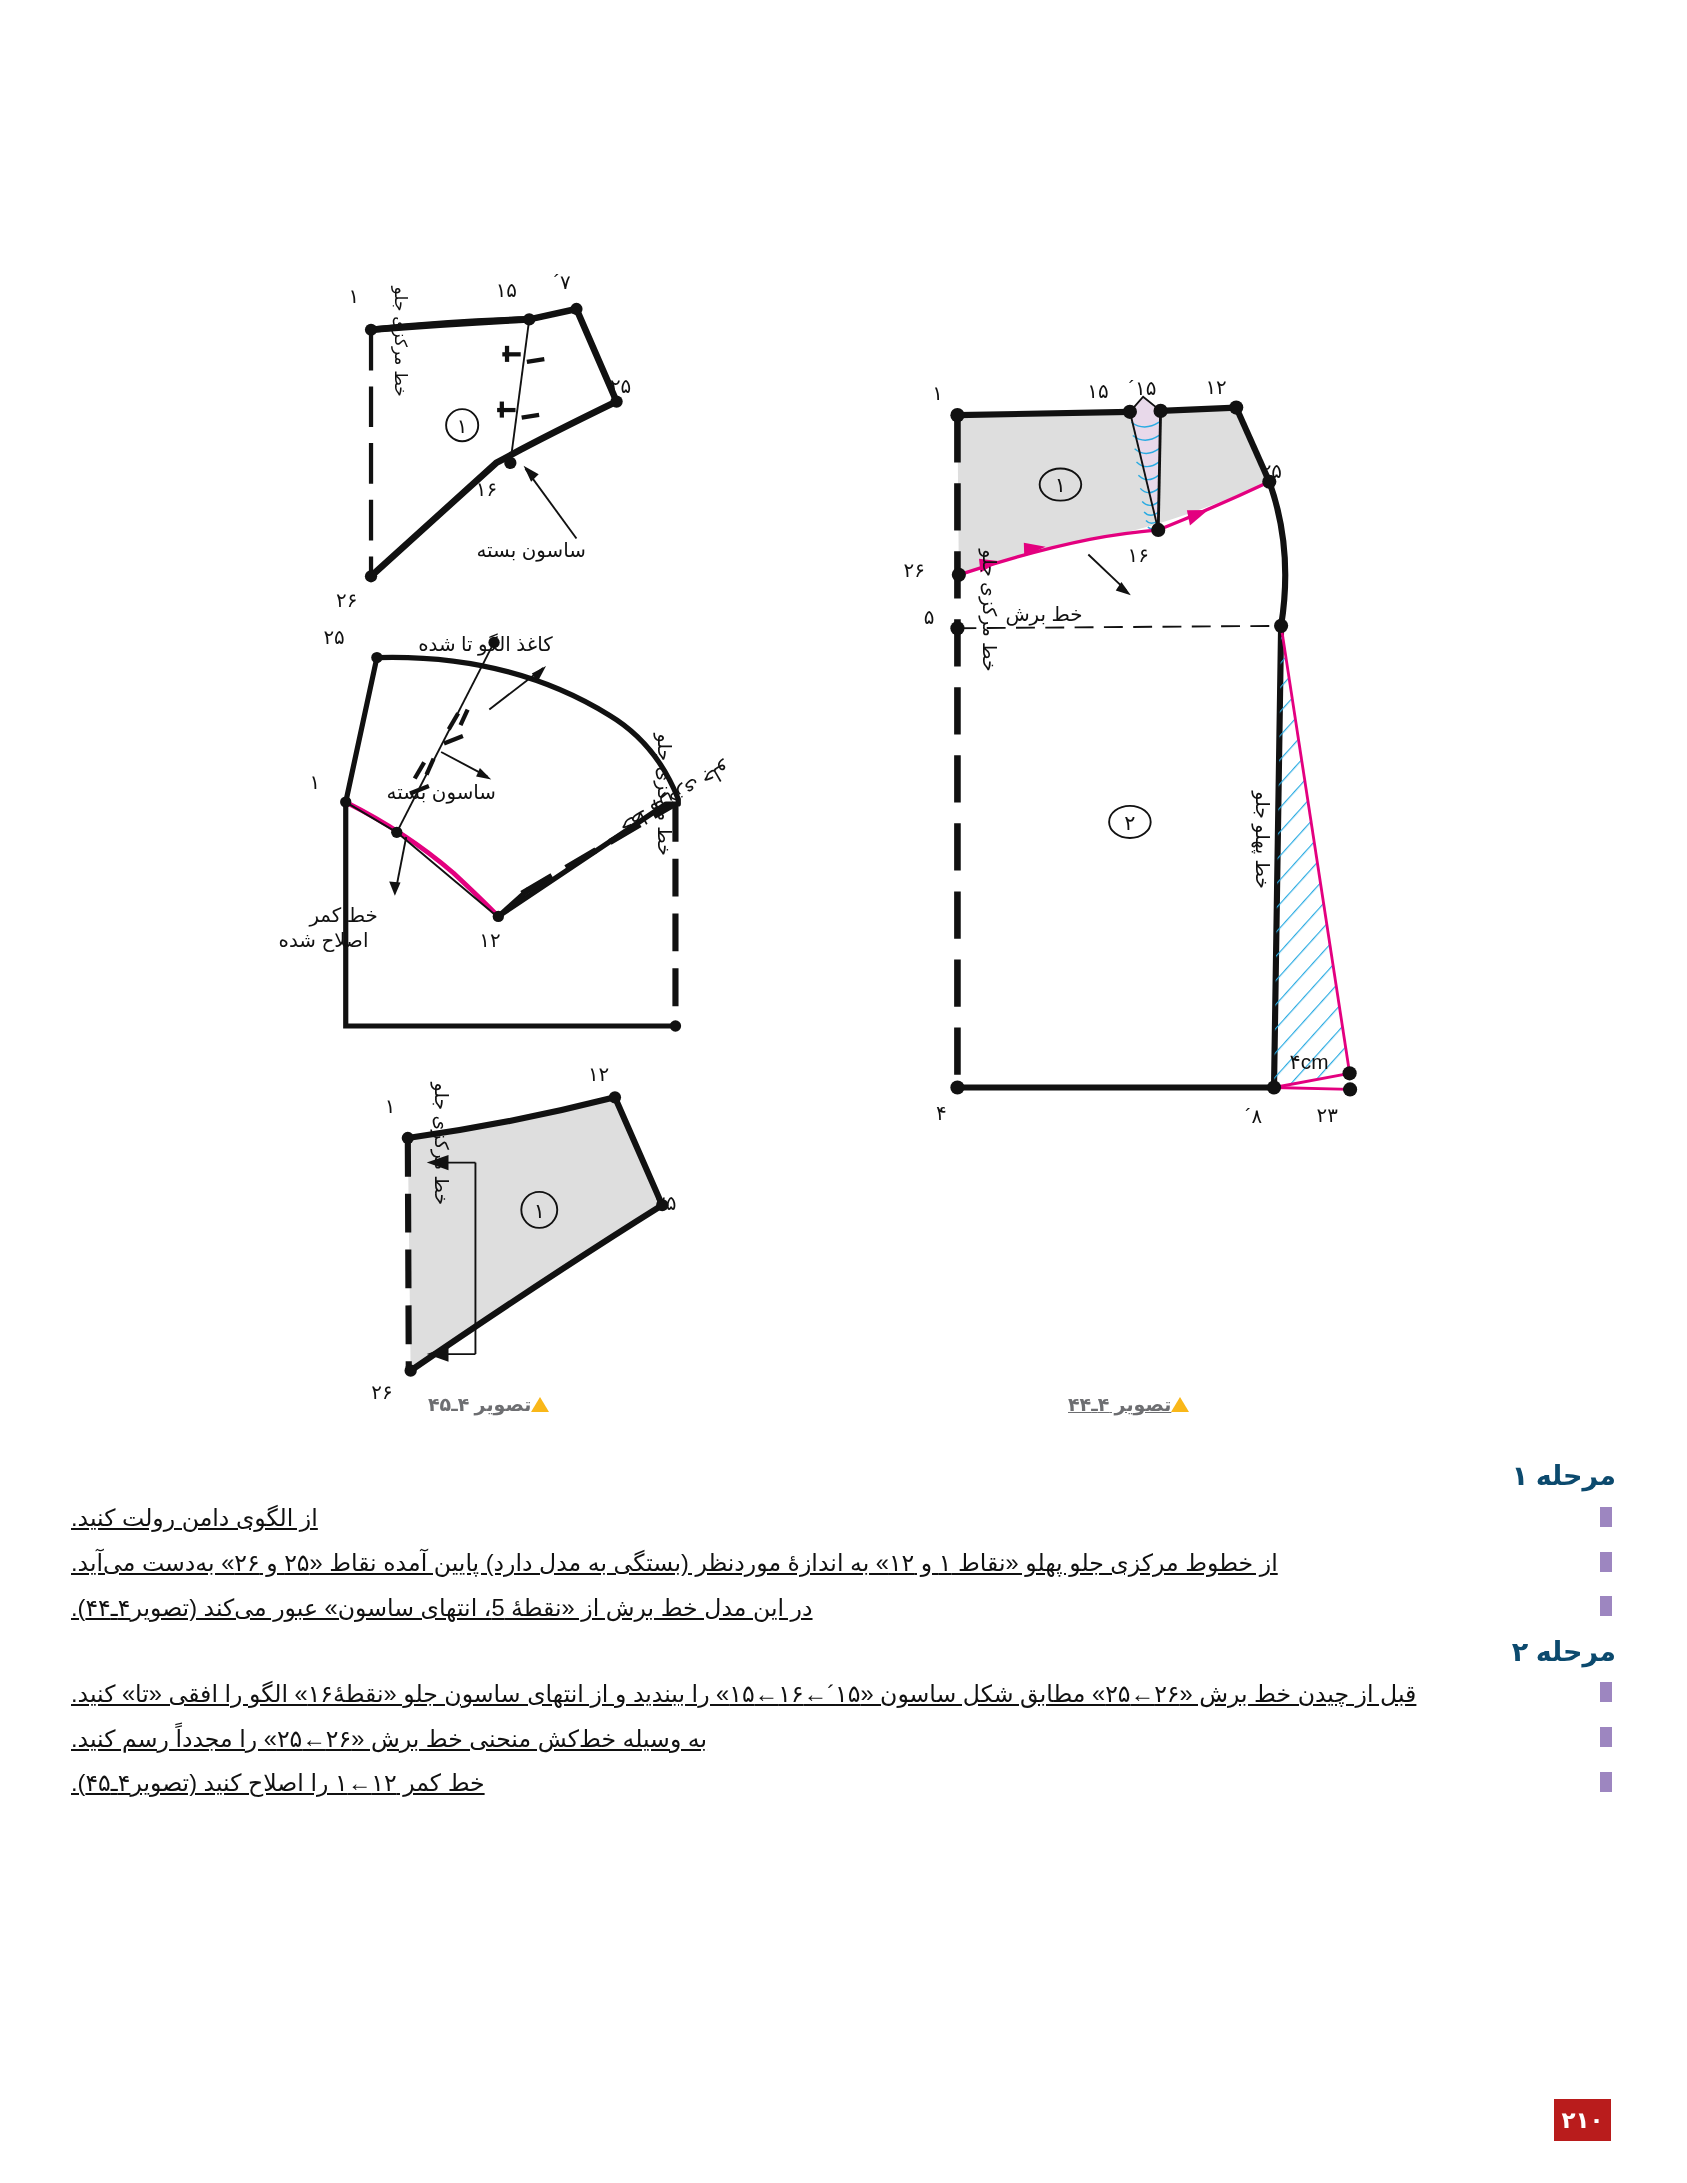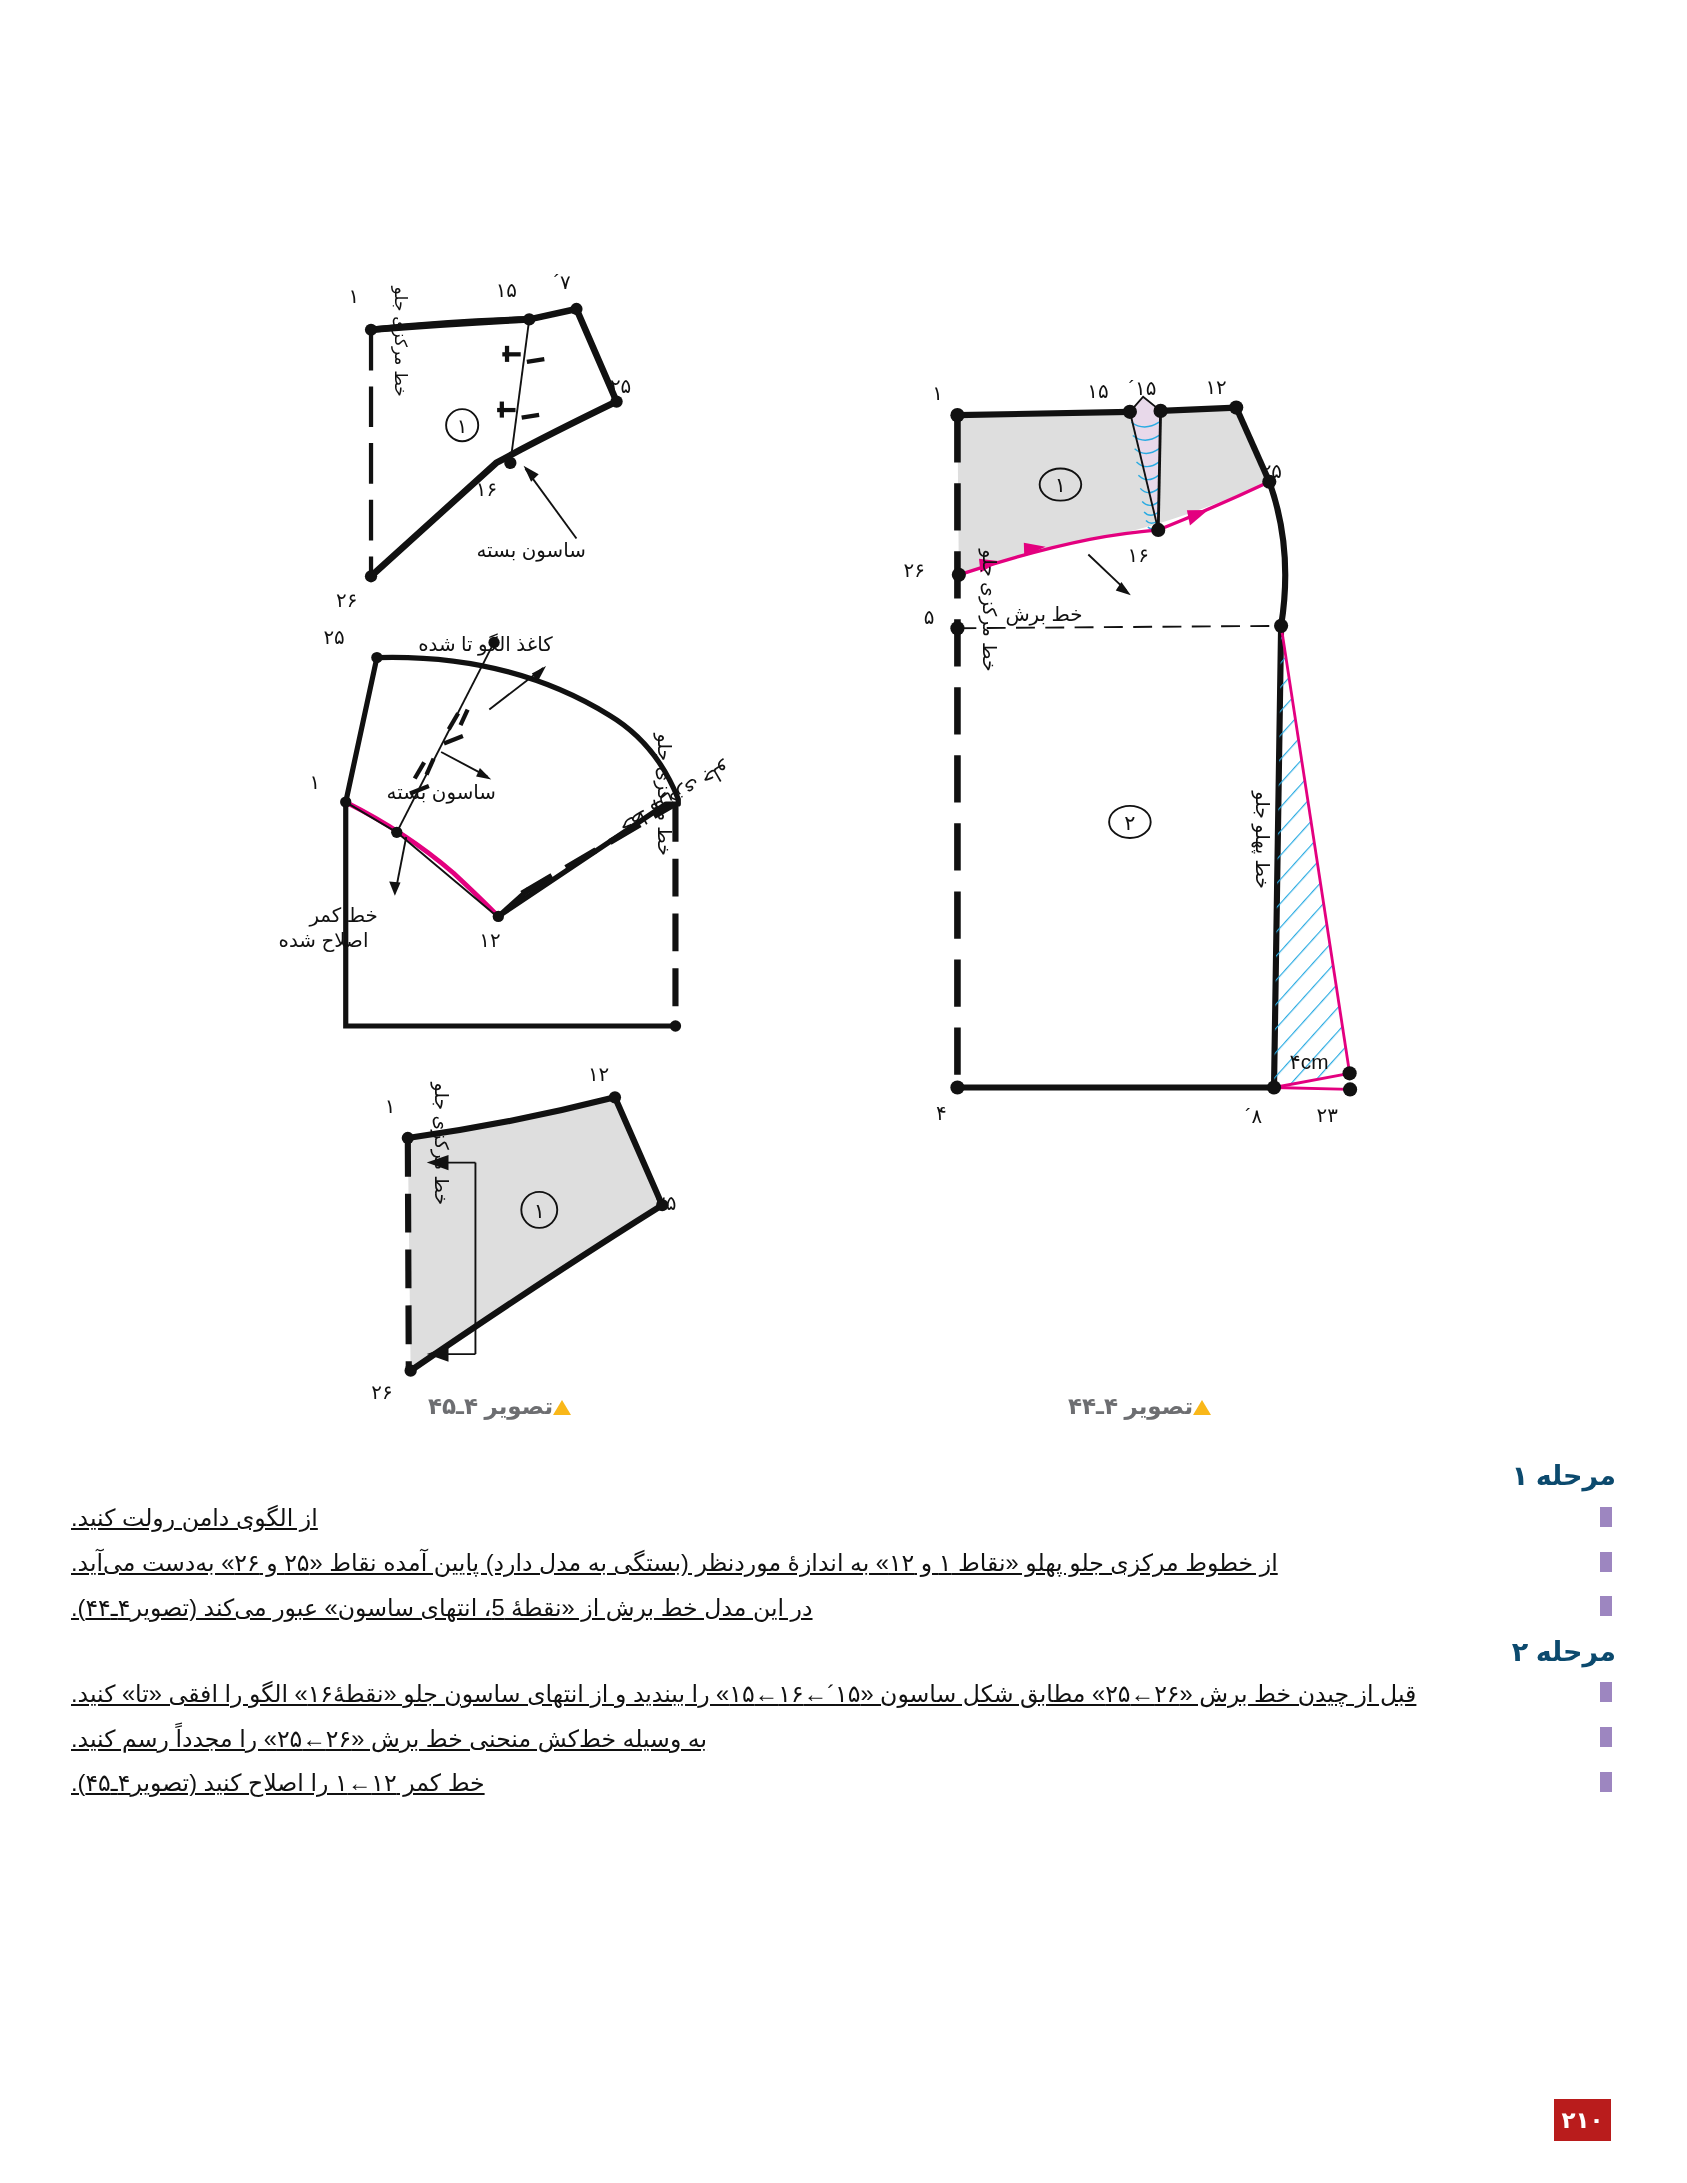--- a/index.html
+++ b/index.html
@@ -10,21 +10,21 @@
     color:#1a1a1a;
   }
   .page{position:absolute;inset:0;background:#fff;}
 
   
   .figures{position:absolute;left:0;top:0;width:1687px;height:1427px;}
   svg{display:block;overflow:visible;}
 
   .fig-caption{
     position:absolute;
-    font-size:23px;font-weight:bold;color:#6d6e71;
+    font-size:19px;font-weight:bold;color:#6d6e71;
     white-space:nowrap;direction:rtl;letter-spacing:0.5px;
   }
   .fig-caption .tri{
     display:inline-block;width:0;height:0;
     border-left:9px solid transparent;border-right:9px solid transparent;
     border-bottom:15px solid #f9b719;margin-right:6.6px;vertical-align:-0.9px;
   }
 
   
   .body-text{
@@ -288,21 +288,21 @@
       <polygon points="442,438 410,428 422,410" fill="#111"></polygon>
       <text x="340" y="492" font-size="42" fill="#111">خط برش</text>
 
       <text x="0" y="0" transform="translate(130,600) rotate(90)" font-size="40" fill="#111">خط مرکزی جلو</text>
 
       <text x="0" y="0" transform="translate(706,1060) rotate(90)" font-size="40" fill="#111">خط پهلو جلو</text>
 
       <text x="778" y="1440" font-size="44" fill="#111" direction="ltr">۴cm</text>
     </svg>
 
-    <div class="fig-caption" style="left:1068px;top:1393px;">
+    <div class="fig-caption" style="left:1068px;top:1393px;text-decoration:underline;">
       <span class="tri"></span><span>تصویر ۴ـ۴۴</span>
     </div>
   </div>
 
   <div class="body-text">
 
     <h2 class="stage">مرحله ۱</h2>
     <ul class="bullets">
       <li>از الگوی دامن رولت کنید.</li>
       <li>از خطوط مرکزی جلو پهلو «نقاط ۱ و ۱۲» به اندازۀ موردنظر (بستگی به مدل دارد) پایین آمده نقاط «۲۵ و ۲۶» به‌دست می‌آید.</li>

